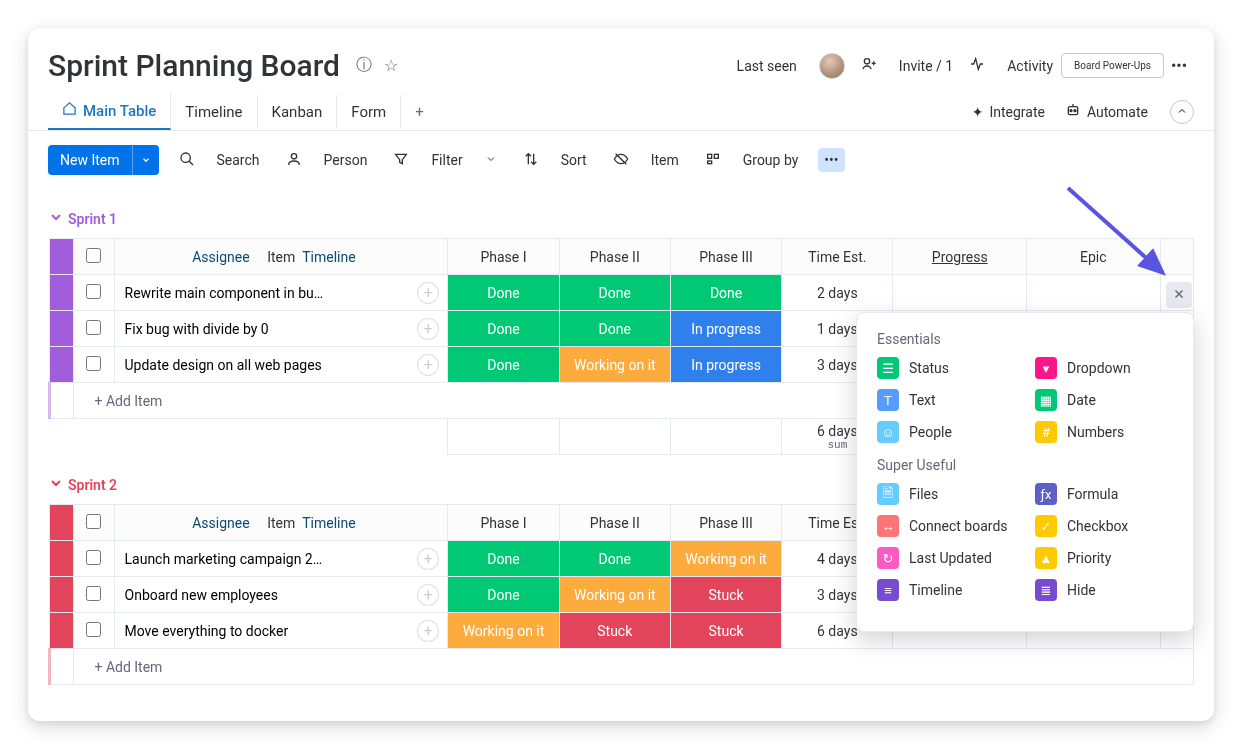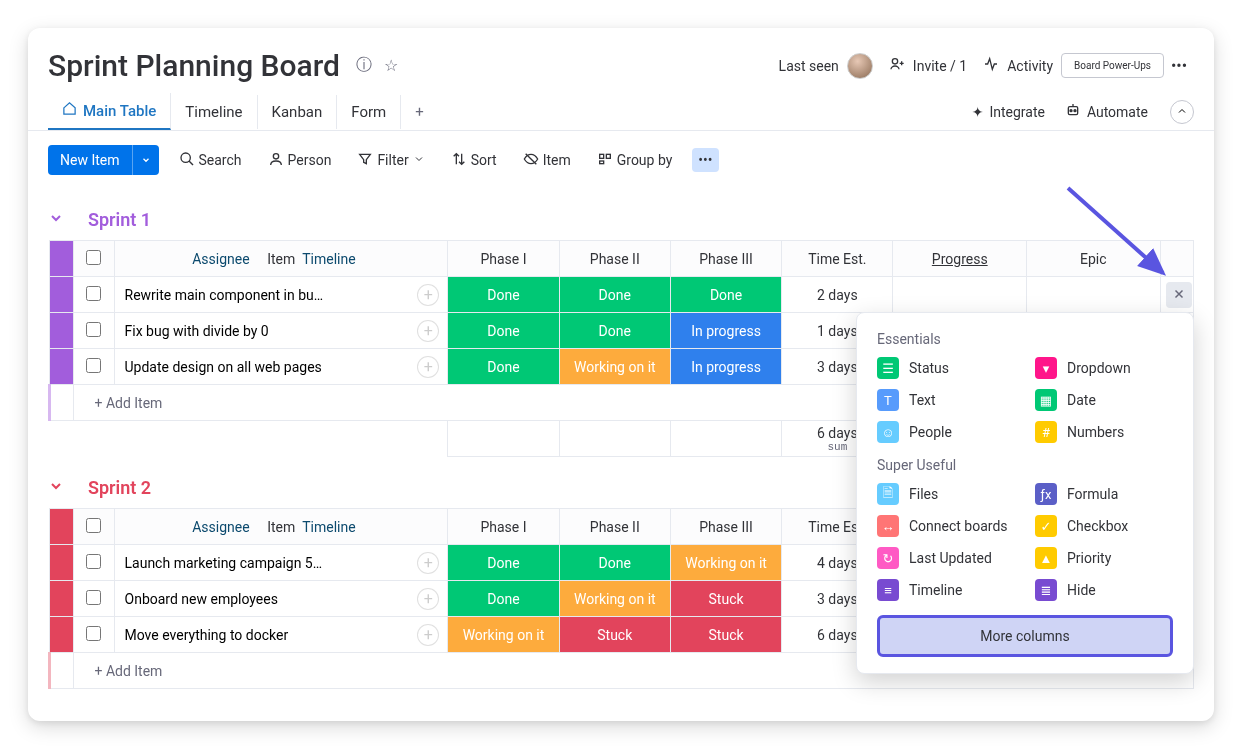--- a/index.html
+++ b/index.html
@@ -8,46 +8,46 @@
     width: 1186px; height: 693px; background: #fff;
     border-radius: 12px; box-shadow: 0 6px 20px rgba(0,0,0,.15), 0 2px 6px rgba(0,0,0,.08);
     padding: 20px 0 0 0; position: relative; overflow: hidden;
   }
 
   
   .hdr { display:flex; align-items:center; padding: 0 20px 10px 20px; }
   .title { font-size: 30px; font-weight: 500; color:#323338; margin-right: 10px; }
   .hdr .info, .hdr .star { color:#676879; margin: 0 6px; }
   .hdr .spacer { flex:1; }
-  .hdr-item { display:inline-flex; align-items:center; gap:8px; color:#323338; font-size:14px; margin: 0 8px; cursor:pointer; }
+  .hdr-item { display:inline-flex; align-items:center; gap:22px; color:#323338; font-size:14px; margin: 0 8px; cursor:pointer; }
   .avatar { width:26px; height:26px; border-radius:50%; background: radial-gradient(circle at 40% 30%, #e7c8b5, #8a6a52); border:1px solid #ccc; }
   .btn-outline { border:1px solid #c5c7d0; border-radius:4px; padding:6px 12px; font-size:10px; color:#323338; background:#fff; cursor:pointer; }
   .dots { display:inline-flex; width:30px; height:30px; align-items:center; justify-content:center; color:#323338; cursor:pointer; }
 
   
   .tabs { display:flex; align-items:center; padding: 0 20px; border-bottom:1px solid #e6e9ef; }
   .tab { display:flex; align-items:center; gap:6px; padding: 8px 14px; font-size:15px; color:#323338; cursor:pointer; border-right:1px solid #e6e9ef; }
   .tab.active { color:#1f76c2; border-bottom: 2px solid #1f76c2; font-weight:500; }
   .tab.add { border-right:none; color:#676879; }
   .tabs .spacer { flex:1; }
   .tab-right { display:flex; align-items:center; gap:6px; font-size:14px; color:#323338; margin: 0 10px; cursor:pointer; }
   .chev-circ { width:24px; height:24px; border:1px solid #c5c7d0; border-radius:50%; display:flex; align-items:center; justify-content:center; margin-left:12px; }
 
   
   .toolbar { display:flex; align-items:center; gap:14px; padding: 14px 20px; }
   .newitem { display:flex; }
   .newitem .main { background:#0073ea; color:#fff; border:none; border-radius:4px 0 0 4px; padding:7px 12px; font-size:14px; cursor:pointer; }
   .newitem .dd { background:#0073ea; color:#fff; border:none; border-left:1px solid rgba(255,255,255,.35); border-radius:0 4px 4px 0; padding:7px 8px; cursor:pointer; }
-  .tool { display:inline-flex; align-items:center; gap:4px; color:#323338; font-size:14px; cursor:pointer; padding:4px 6px; }
+  .tool { display:inline-flex; align-items:center; gap:22px; color:#323338; font-size:14px; cursor:pointer; padding:4px 6px; }
   .tool.active { background:#cfe2ff; border-radius:4px; }
 
   
   .groups { padding: 0 20px 20px 20px; overflow:auto; }
   .group { margin-top: 12px; }
-  .grp-title { display:flex; align-items:center; gap:24px; font-size:18px; font-weight:600; padding: 8px 0 10px 0; }
+  .grp-title { display:flex; align-items:center; gap:4px; font-size:14px; font-weight:600; padding: 8px 0 10px 0; }
   .grp-title.purple { color:#a25ddc; }
   .grp-title.red { color:#e2445c; }
 
   table.grid { border-collapse: collapse; width: 100%; background:#fff; }
   table.grid th, table.grid td { border: 1px solid #e6e9ef; font-size:14px; }
   table.grid th { font-weight:400; color:#323338; background:#fcfcfd; height:36px; text-align:center; }
   .side { width:6px; padding:0; }
   .side.purple { background:#a25ddc; }
   .side.red { background:#e2445c; }
   .cb { width:36px; text-align:center; }
@@ -306,21 +306,21 @@
     <th class="status" style="background:#fcfcfd;color:#323338">Phase II</th>
     <th class="status" style="background:#fcfcfd;color:#323338">Phase III</th>
     <th class="time">Time Est.</th>
     <th class="prog">Progress</th>
     <th class="epic">Epic</th>
     <th style="width:30px">+</th>
   </tr>
             <tr>
     <td class="side red"></td>
     <td class="cb"><input type="checkbox" style=""></td>
-    <td class="itemcell"><span class="txt">Launch marketing campaign 5…</span><span class="addcircle">+</span></td>
+    <td class="itemcell"><span class="txt">Launch marketing campaign 2…</span><span class="addcircle">+</span></td>
     <td class="status s-done">Done</td>
     <td class="status s-done">Done</td>
     <td class="status s-work">Working on it</td>
     <td class="time">4 days</td>
     <td class="prog"></td>
     <td class="epic"></td>
     <td></td>
   </tr>
             <tr>
     <td class="side red"></td>
@@ -417,21 +417,20 @@
         </div>
         <div class="pop-item">
           <span class="pop-ico" style="background:#784bd1">≡</span>
           <span>Timeline</span>
         </div>
         <div class="pop-item">
           <span class="pop-ico" style="background:#784bd1">≣</span>
           <span>Hide</span>
         </div>
       </div>
-    <button class="more-cols">More columns</button>
   </div>
 
   <svg class="arrow" width="120" height="120">
     <defs>
         <marker id="ah" markerWidth="8" markerHeight="8" refX="6" refY="3" orient="auto">
           <path d="M0 0 L7 3 L0 6 z" fill="#5a55e0"></path>
         </marker>
       </defs>
     <line x1="10" y1="10" x2="105" y2="95" stroke="#5a55e0" stroke-width="4" marker-end="url(#ah)"></line>
   </svg>

